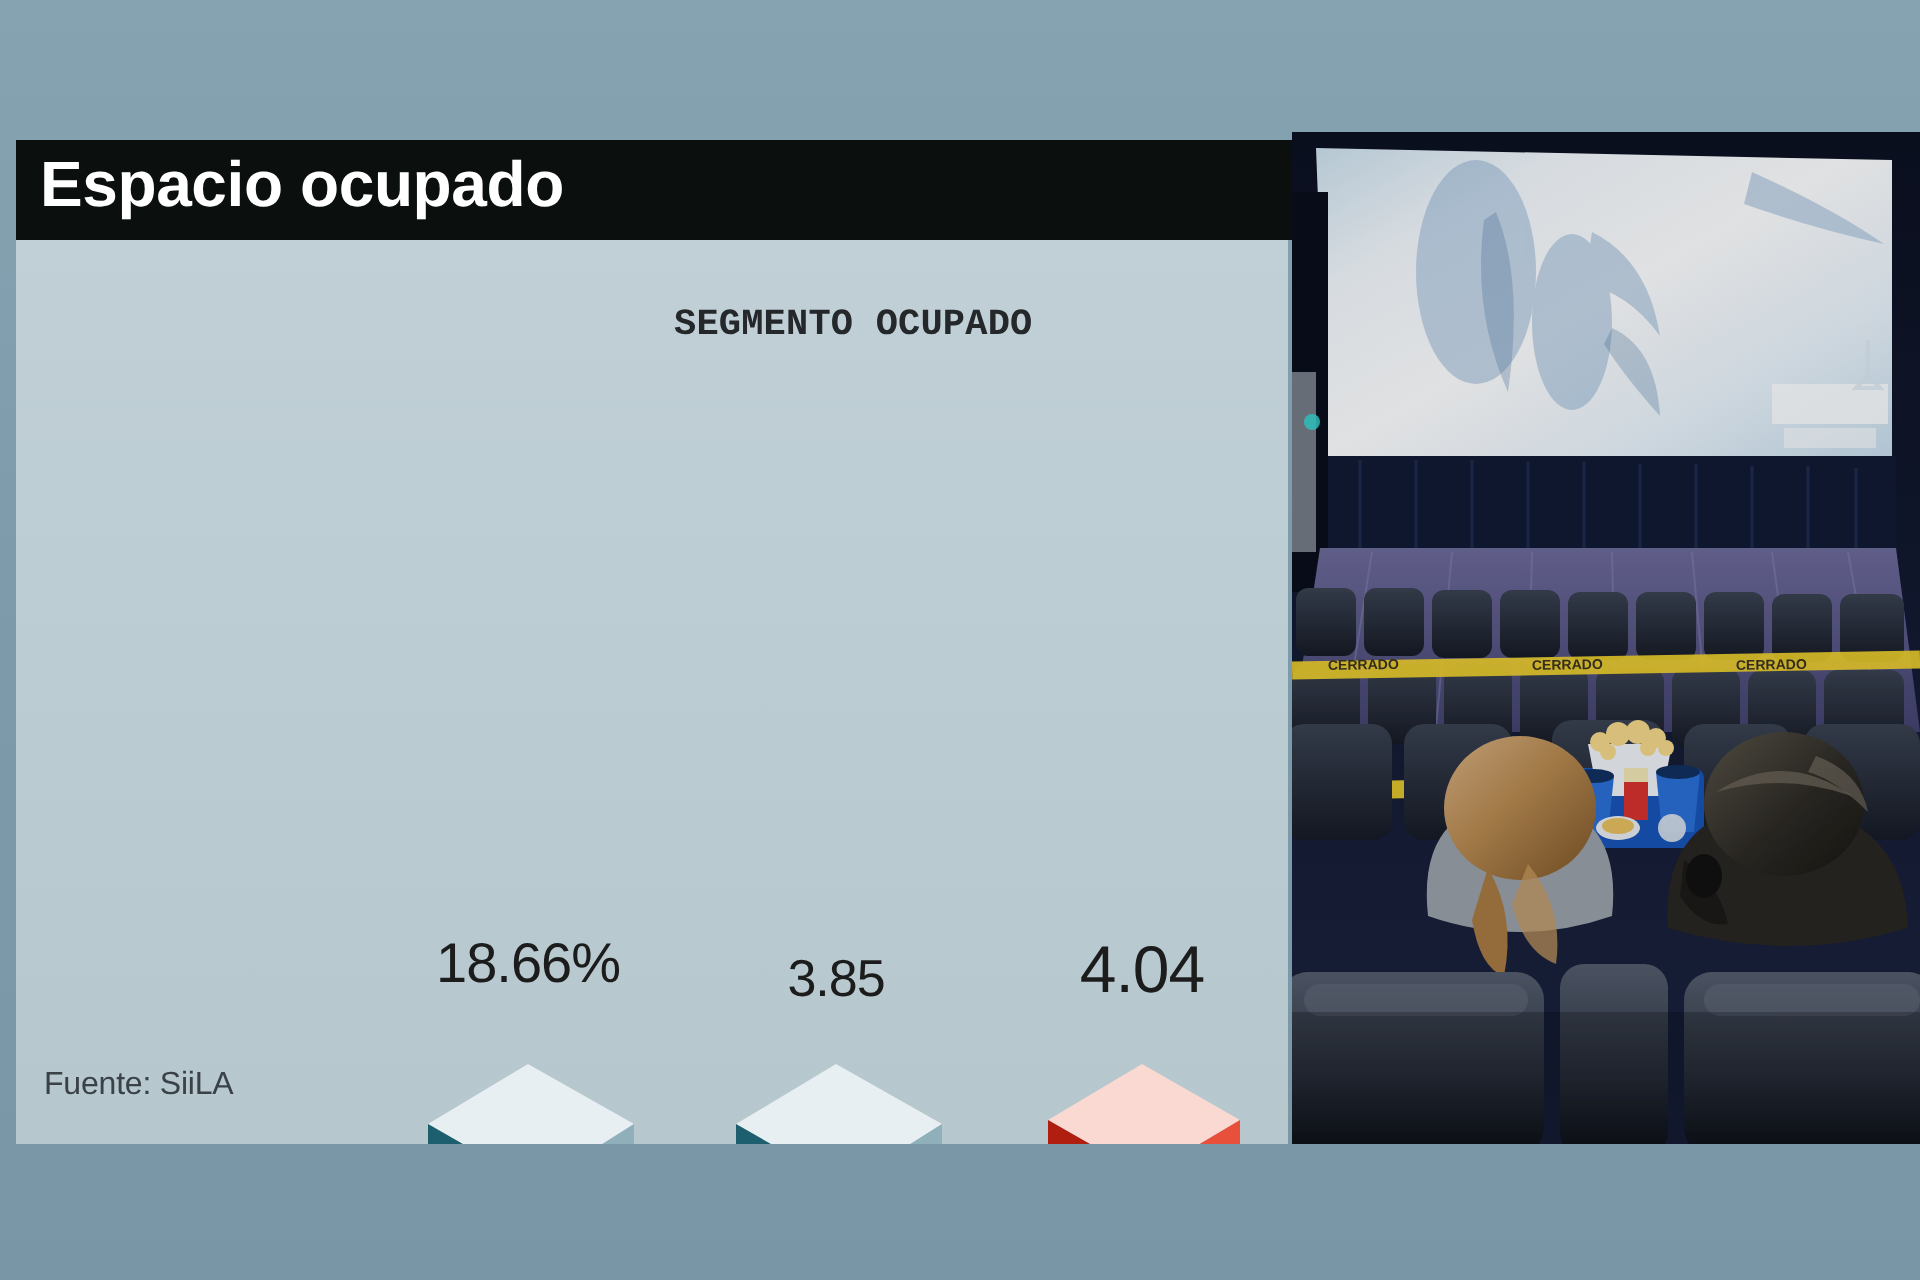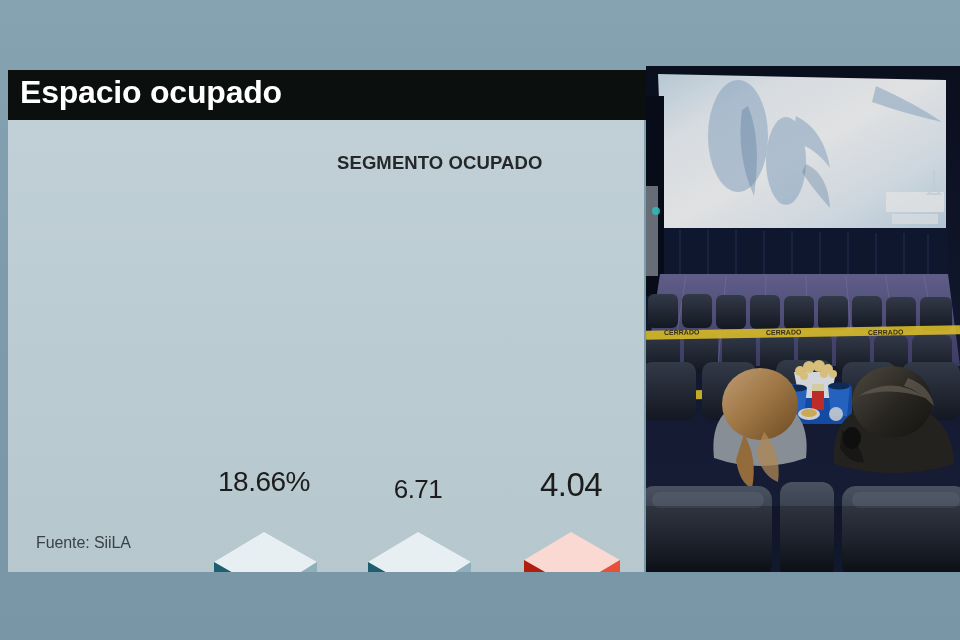--- a/index.html
+++ b/index.html
@@ -61,20 +61,21 @@
     letter-spacing: -0.25px;
   }
 
   
   #legend {
     position: absolute;
     left: 329px;
     top: 81px;
     width: 300px;
     color: #25282a;
+    font-family: Liberation Mono, monospace;
   }
   #legend .legend-title {
     font-size: 18.5px;
     font-weight: bold;
     letter-spacing: 0.1px;
     line-height: 23px;
   }
   #legend .legend-sub {
     font-size: 16.5px;
     line-height: 23.5px;
@@ -83,21 +84,20 @@
   }
 
   
   #source {
     position: absolute;
     left: 14px;
     top: 464px;
     font-size: 16px;
     color: #3a4247;
     letter-spacing: -0.1px;
-    margin-left: 14px;
   }
 
   
   #chart {
     position: absolute;
     left: 0;
     top: 0;
     width: 636px;
     height: 502px;
   }
@@ -142,21 +142,21 @@
 
             <polygon points="10,38 64,69 64,352 10,322" fill="#1d5f6e"></polygon>
 
             <polygon points="64,69 113,38 113,322 64,352" fill="#8fafbb"></polygon>
           </svg>
         </div>
 
       </div>
 
       <div class="bar-group" style="left:350px; bottom:48px; width:120px;">
-        <div class="bar-value" style="top:-50px; font-size:26px;">6.71</div>
+        <div class="bar-value" style="top:-50px; font-size:26px;">3.85</div>
         <div class="bar-3d">
           <svg width="120" height="200" viewBox="0 0 120 200">
             <polygon points="10,38 60,8 113,38 64,69" fill="#e8eff2"></polygon>
             <polygon points="10,38 64,69 64,192 10,162" fill="#1d5f6e"></polygon>
             <polygon points="64,69 113,38 113,162 64,192" fill="#8fafbb"></polygon>
           </svg>
         </div>
 
       </div>
 

